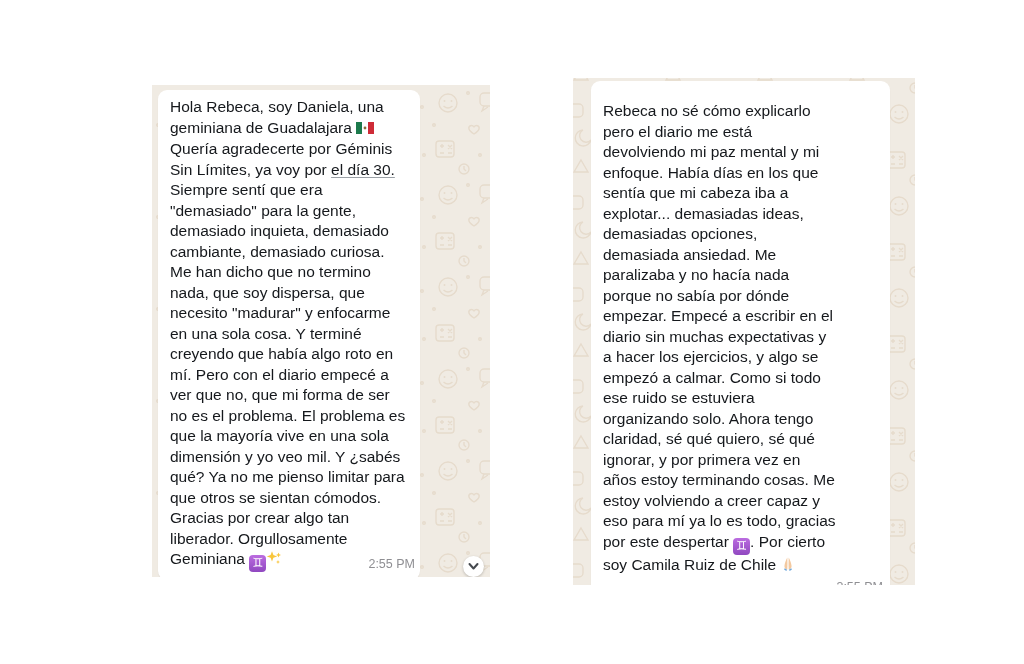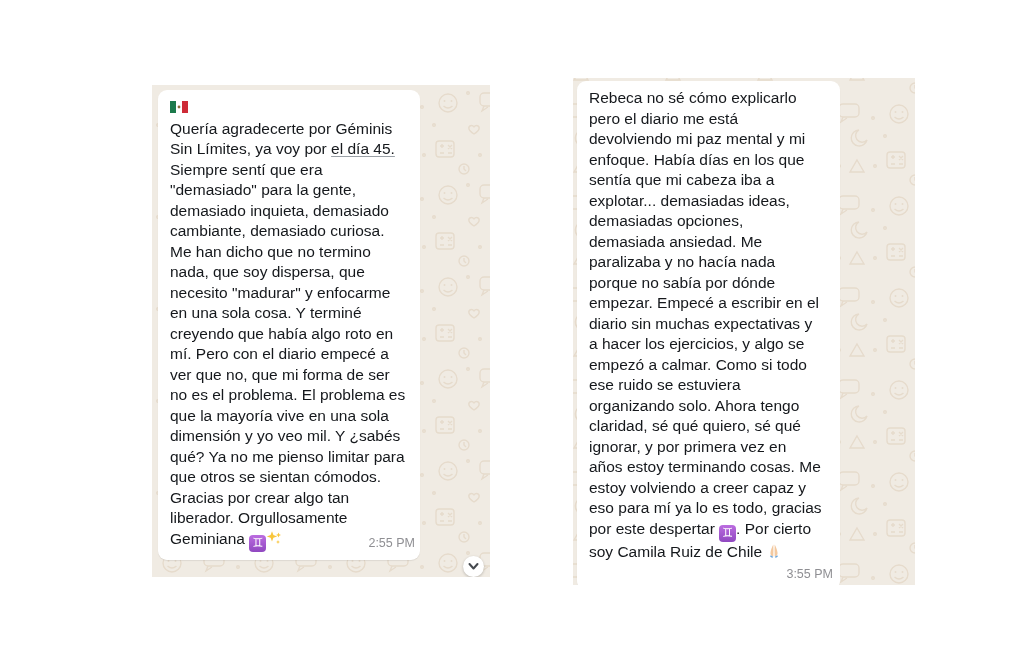--- a/index.html
+++ b/index.html
@@ -7,21 +7,21 @@
           font-family:"Liberation Sans","DejaVu Sans",sans-serif;}
   .panel{position:absolute;background:#f0ebe3;overflow:hidden;}
   .panel-left{left:152px;top:85px;width:338px;height:492px;}
   .panel-right{left:573px;top:78px;width:342px;height:507px;}
   .doodles{position:absolute;left:0;top:0;width:100%;height:100%;display:block;}
   .bubble{position:absolute;background:#ffffff;border-radius:9px;
           box-shadow:0 1px 1px rgba(0,0,0,0.08);
           color:#15181c;font-size:15.5px;line-height:20.5px;white-space:pre;
           box-sizing:border-box;z-index:2;}
   .bubble-left{left:6px;top:5px;width:262px;padding:7px 12px 8px 12px;}
-  .bubble-right{left:4px;top:3px;width:263px;padding:7px 12px 26px 12px;}
+  .bubble-right{left:18px;top:3px;width:299px;padding:20px 12px 26px 12px;}
   .msg-time{position:absolute;font-size:12.5px;color:#8f8f93;white-space:nowrap;}
   .time-left{right:5px;bottom:6px;}
   .time-right{right:7px;bottom:6px;margin-top:12px;}
   .date-link{text-decoration:underline;text-decoration-color:#9aa0a6;text-underline-offset:2px;}
   .emoji{display:inline-block;vertical-align:-2px;}
   .gemini-chip{display:inline-block;width:17px;height:17px;border-radius:4px;
           background:linear-gradient(180deg,#bb6ce0,#9048c0);
           color:#ffffff;font-size:12.5px;line-height:17px;text-align:center;
           vertical-align:-3px;font-weight:bold;}
   .scroll-btn{position:absolute;left:311px;top:471px;width:21px;height:21px;border-radius:50%;
@@ -55,28 +55,29 @@
             <circle cx="86" cy="22" r="1.3"></circle>
             <circle cx="6" cy="40" r="1.3"></circle>
             <circle cx="52" cy="70" r="1.3"></circle>
             <circle cx="88" cy="70" r="1.3"></circle>
           </g>
         </pattern>
       </defs>
       <rect width="100%" height="100%" fill="url(#pdL)"></rect>
     </svg>
 
-    <div class="bubble bubble-left"><span class="emoji" style="vertical-align:-1px;"><svg width="18" height="12" viewBox="0 0 18 12">
+    <div class="bubble bubble-left"><span>Hola Rebeca, soy Daniela, una
+geminiana de Guadalajara </span><span class="emoji" style="vertical-align:-1px;"><svg width="18" height="12" viewBox="0 0 18 12">
             <rect x="0" y="0" width="6" height="12" fill="#1c7a4c"></rect>
             <rect x="6" y="0" width="6" height="12" fill="#ffffff"></rect>
             <rect x="12" y="0" width="6" height="12" fill="#ce2b37"></rect>
             <circle cx="9" cy="6" r="1.4" fill="#8a6d3b"></circle>
           </svg></span><span>
 Quería agradecerte por Géminis
-Sin Límites, ya voy por </span><span class="date-link">el día 45.</span><span>
+Sin Límites, ya voy por </span><span class="date-link">el día 30.</span><span>
 Siempre sentí que era
 "demasiado" para la gente,
 demasiado inquieta, demasiado
 cambiante, demasiado curiosa.
 Me han dicho que no termino
 nada, que soy dispersa, que
 necesito "madurar" y enfocarme
 en una sola cosa. Y terminé
 creyendo que había algo roto en
 mí. Pero con el diario empecé a

